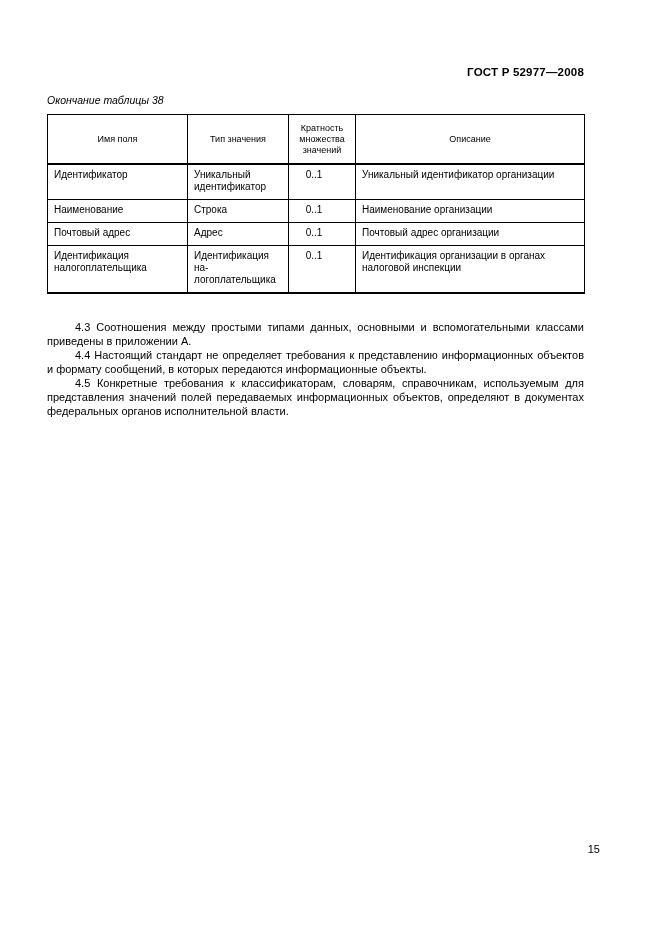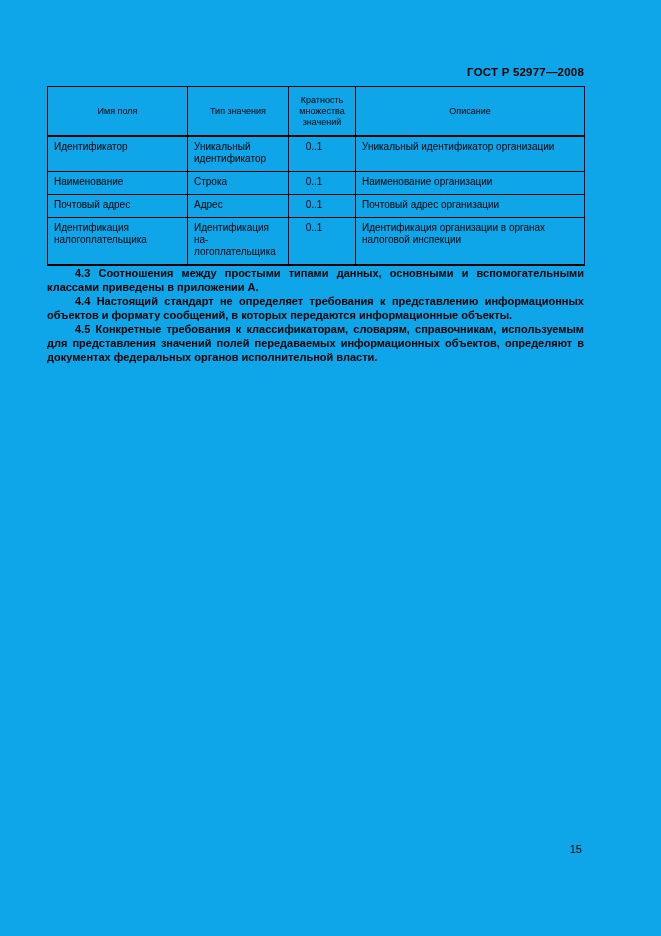--- a/index.html
+++ b/index.html
@@ -5,21 +5,21 @@
   html, body { margin: 0; padding: 0; }
   body {
     background: #e8e8e8;
     font-family: "Liberation Sans", sans-serif;
     color: #000;
   }
   .sheet {
     position: relative;
     width: 661px;
     height: 936px;
-    background: #0ea5e9;
+    background: #ffffff;
     overflow: hidden;
   }
   .content {
     position: absolute;
     left: 47px;
     top: 0;
     width: 537px;
   }
   .doc-header {
     margin-top: 66px;
@@ -64,44 +64,45 @@
     vertical-align: top;
     padding: 4px 22px 6px 6px;
   }
   table.spec td.section {
     text-align: center;
     padding: 3px 4px 4px 4px;
   }
   table.spec td.mult { text-align: center; }
   table.spec td.wrap { text-align: justify; }
   .paragraphs {
-    font-weight: bold;
+    margin-top: 26px;
   }
   .paragraphs p {
     margin: 0;
     font-size: 11px;
     line-height: 14px;
     text-align: justify;
     text-indent: 28px;
   }
   .page-number {
     position: absolute;
     top: 843px;
-    right: 79px;
+    right: 61px;
     font-size: 11px;
   }
 </style>
 </head>
 <body>
 
 <div class="sheet">
   <div class="content">
 
     <div class="doc-header">ГОСТ Р 52977—2008</div>
 
+    <div class="table-caption">Окончание таблицы 38</div>
 
     <table class="spec">
       <colgroup>
         <col class="c1">
           <col class="c2">
           <col class="c3">
           <col class="c4">
       </colgroup>
       <thead>
         <tr>

